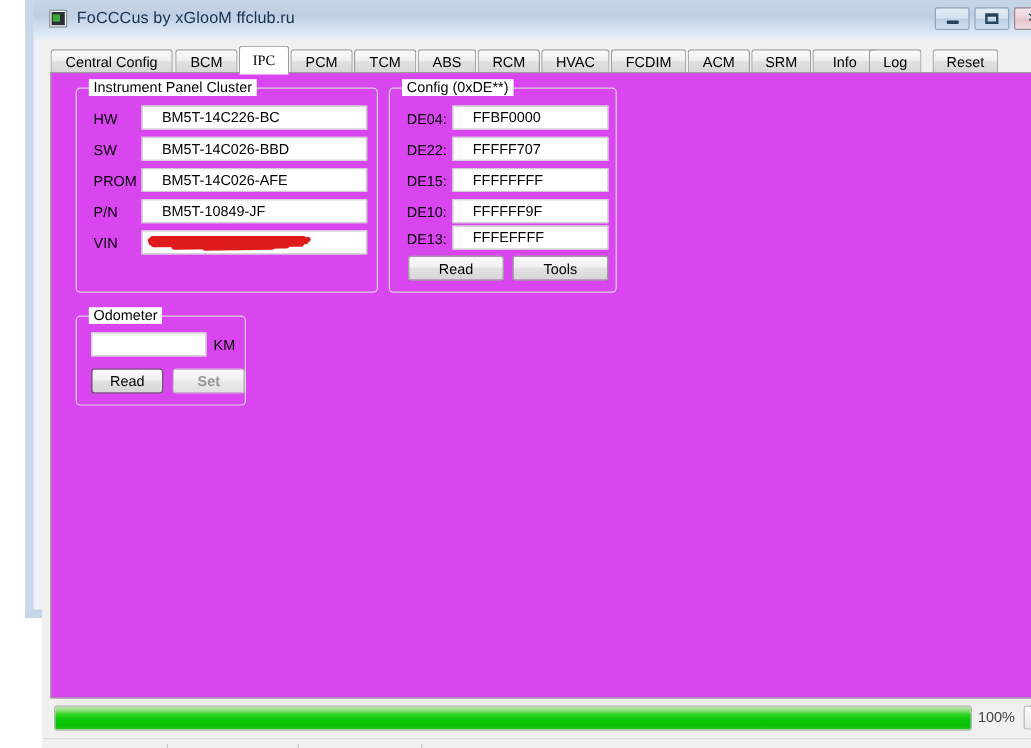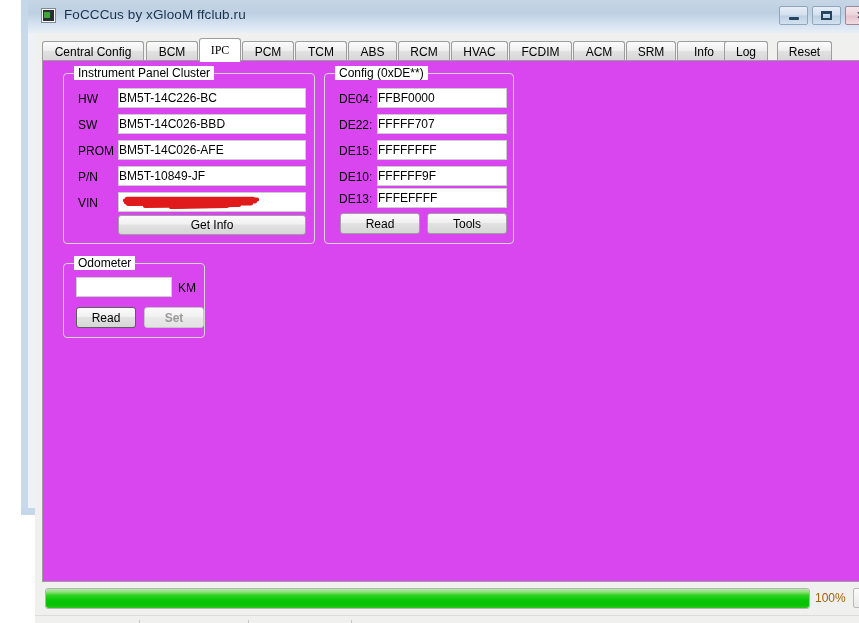--- a/index.html
+++ b/index.html
@@ -196,21 +196,21 @@
     white-space: nowrap;
   }
   .textbox {
     position: absolute;
     box-sizing: border-box;
     border: 1px solid #cccccc;
     background: #ffffff;
     font-family: "Liberation Sans", sans-serif;
     font-size: 12px;
     color: #000;
-    padding: 0 0;
+    padding: 0 16px;
     display: flex;
     align-items: center;
     overflow: hidden;
     white-space: nowrap;
   }
   .btn {
     position: absolute;
     box-sizing: border-box;
     border: 1px solid #a0a0a0;
     border-radius: 3px;
@@ -263,21 +263,21 @@
   #progress-fill {
     height: 100%;
     background: linear-gradient(to bottom,
         #b6e8a6 0%, #8fe07a 16%, #2fd321 33%, #07c605 60%, #0bbf08 85%, #25cc1a 100%);
     border-radius: 2px;
   }
   #progress-pct {
     position: absolute;
     left: 780px; top: 9px;
     font-size: 12px;
-    color: #a16207;
+    color: #404040;
   }
   #progress-cancel {
     position: absolute;
     left: 818px; top: 6px;
     width: 20px; height: 20px;
     box-sizing: border-box;
     border: 1px solid #b9b9b9;
     border-radius: 2px;
     background: linear-gradient(to bottom, #fbfbfb 0%, #f2f2f2 50%, #e9e9e9 100%);
     display: flex;
@@ -367,21 +367,20 @@
               <svg id="vin-redaction" viewBox="0 0 136 14">
                 <path d="M2,5.5 L134,4.5" stroke="#e01b1b" stroke-width="4.2" stroke-linecap="round" fill="none"></path>
                 <path d="M3,7.5 L132,6.5" stroke="#e01b1b" stroke-width="4.2" stroke-linecap="round" fill="none"></path>
                 <path d="M5,9 L128,8.5" stroke="#e01b1b" stroke-width="4.2" stroke-linecap="round" fill="none"></path>
                 <path d="M22,11 L116,10" stroke="#e01b1b" stroke-width="4.2" stroke-linecap="round" fill="none"></path>
                 <path d="M48,12 L104,11" stroke="#e01b1b" stroke-width="4.2" stroke-linecap="round" fill="none"></path>
                 <path d="M4,3.8 L130,3.8" stroke="#e01b1b" stroke-width="4.2" stroke-linecap="round" fill="none"></path>
               </svg>
             </div>
           </div>
-        <div class="btn" style="left:54px; top:141px; width:188px; height:20px;">Get Info</div>
       </div>
 
       <div class="groupbox" style="left:281px; top:12px; width:190px; height:171px;">
         <div class="gb-title">Config (0xDE**)</div>
         <div id="config-fields">
             <div class="fieldlabel" style="left: 14px; top: 18px;">DE04:</div>
             <div class="textbox" style="left: 52px; top: 14px; width: 130px; height: 20px;">FFBF0000</div>
             <div class="fieldlabel" style="left: 14px; top: 44px;">DE22:</div>
             <div class="textbox" style="left: 52px; top: 40px; width: 130px; height: 20px;">FFFFF707</div>
             <div class="fieldlabel" style="left: 14px; top: 70px;">DE15:</div>

